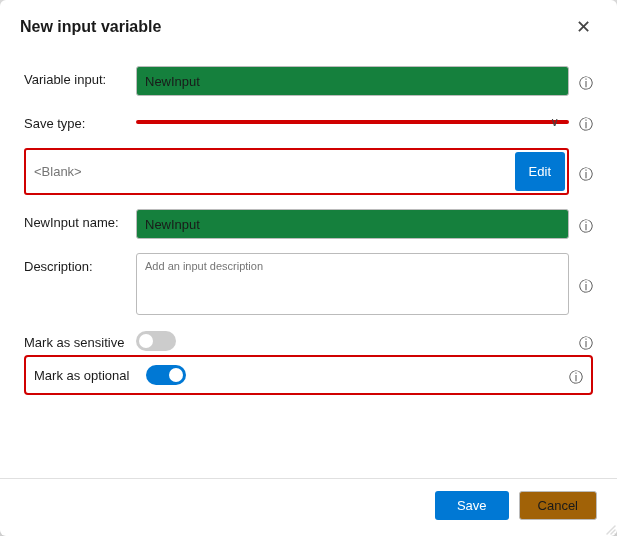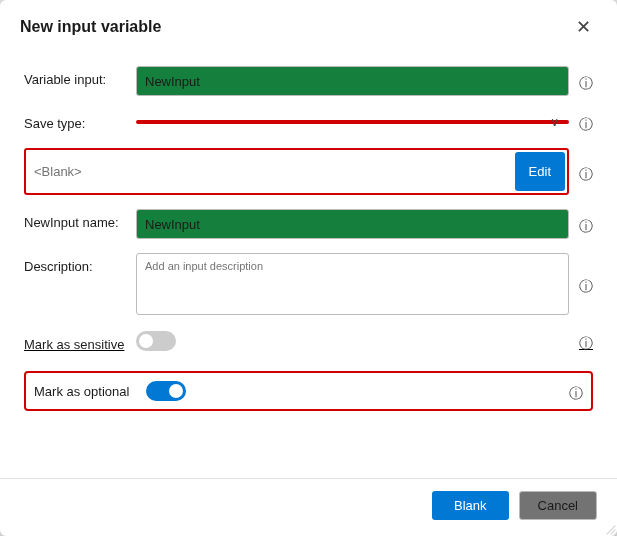--- a/index.html
+++ b/index.html
@@ -229,42 +229,40 @@
       padding: 6px 8px;
       margin-bottom: 1px;
       display: flex;
       align-items: center;
     }
     .optional-row .form-label {
       padding-top: 0;
     }
     .sensitive-row {
       display: flex;
-      align-items: center;
-      margin-bottom: 18px;
-      text-decoration: underline;
+      margin-bottom: 2px;
     }
     .dialog-footer {
       display: flex;
       justify-content: flex-end;
       gap: 10px;
       padding: 12px 20px 16px 20px;
       border-top: 1px solid #e0e0e0;
     }
     .btn-save {
       background: #0078d4;
       color: #fff;
       border: none;
       border-radius: 3px;
       padding: 6px 22px;
       font-size: 13px;
       cursor: pointer;
     }
     .btn-cancel {
-      background: #737373;
+      background: #a16207;
       color: #1a1a1a;
       border: 1px solid #bbb;
       border-radius: 3px;
       padding: 6px 18px;
       font-size: 13px;
       cursor: pointer;
     }
     .resize-handle {
       position: absolute;
       bottom: 0;
@@ -352,21 +350,21 @@
           <span class="toggle-slider"></span>
         </label>
         <span style="flex:1"></span>
         <span class="info-icon">ⓘ</span>
       </div>
     </div>
 
   </div>
 
   <div class="dialog-footer">
-    <button class="btn-save">Blank</button>
+    <button class="btn-save">Save</button>
     <button class="btn-cancel">Cancel</button>
   </div>
   <div class="resize-handle">
     <svg width="12" height="12" viewBox="0 0 12 12">
         <path d="M10 2L2 10M10 6L6 10M10 10L10 10" stroke="#aaa" stroke-width="1.5" stroke-linecap="round"></path>
       </svg>
   </div>
 </div>
 
 </body></html>

